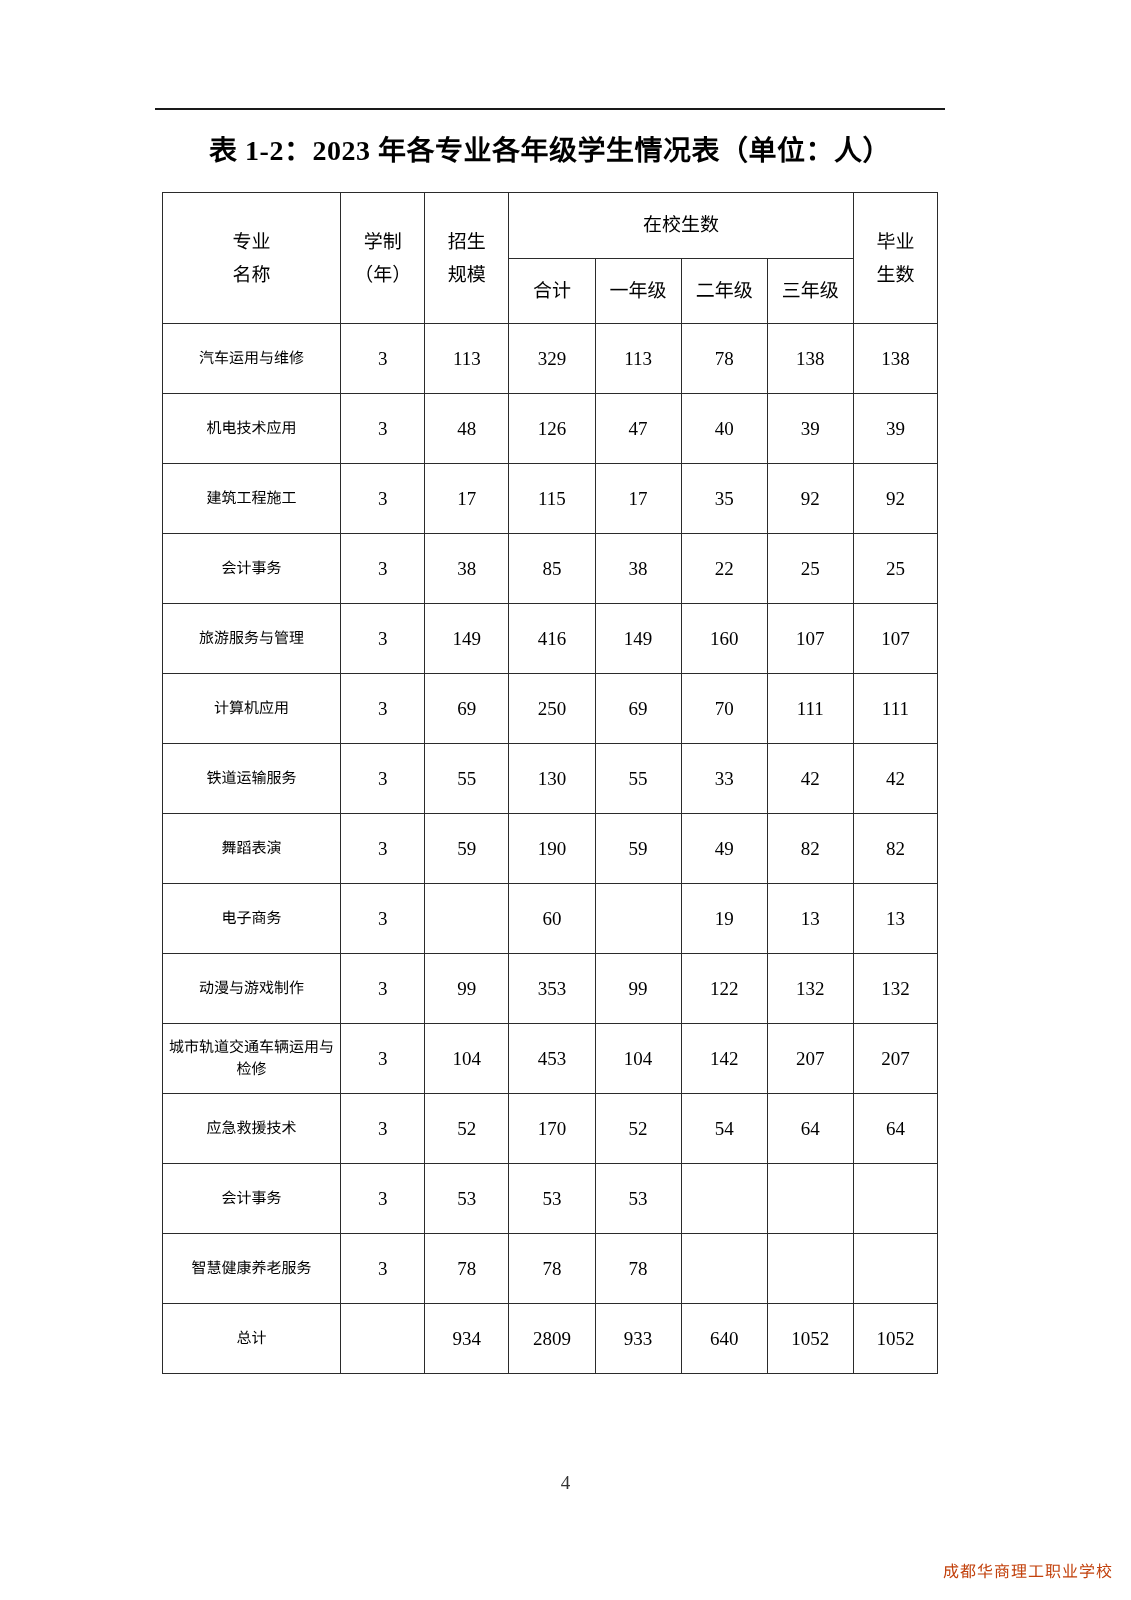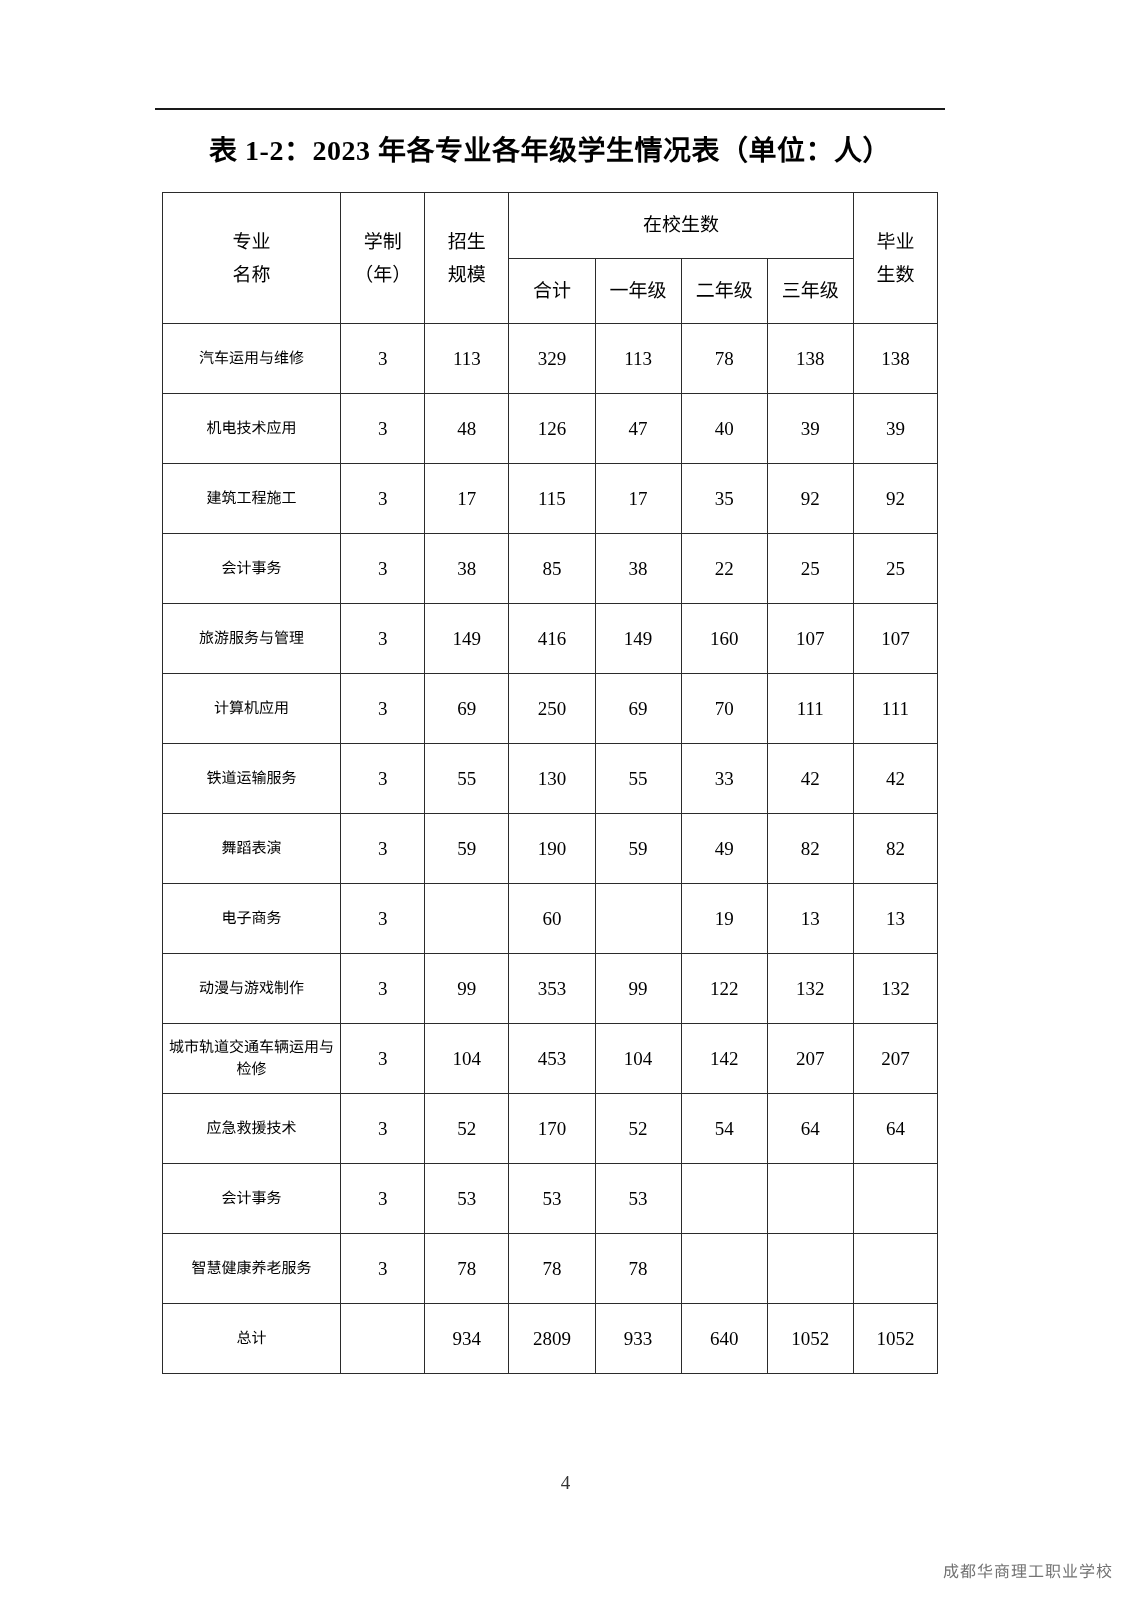--- a/index.html
+++ b/index.html
@@ -96,21 +96,21 @@
     text-align: center;
     font-size: 19px;
     color: #333333;
     font-family: "Liberation Serif", "DejaVu Serif", serif;
   }
   .watermark {
     position: absolute;
     right: 18px;
     bottom: 18px;
     font-size: 16px;
-    color: #737373;
+    color: #c2410c;
     letter-spacing: 1px;
     font-family: "Liberation Sans", "DejaVu Sans", sans-serif;
     white-space: nowrap;
   }
 </style>
 </head>
 <body>
 
 <div class="page">
 

